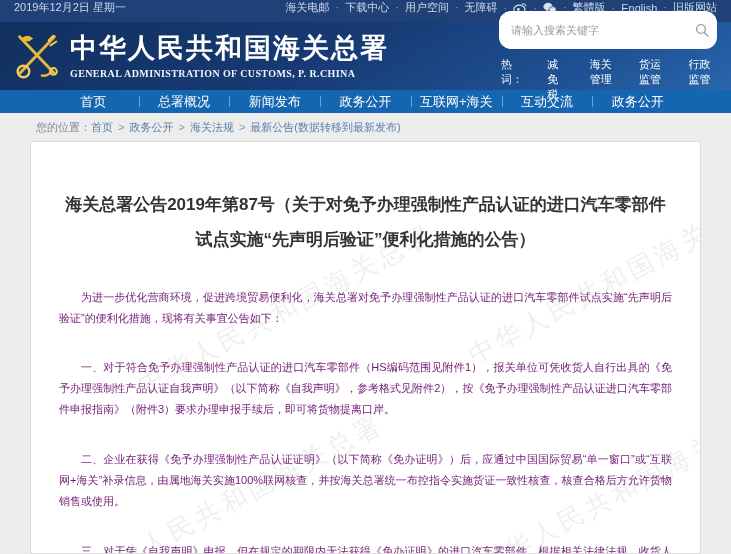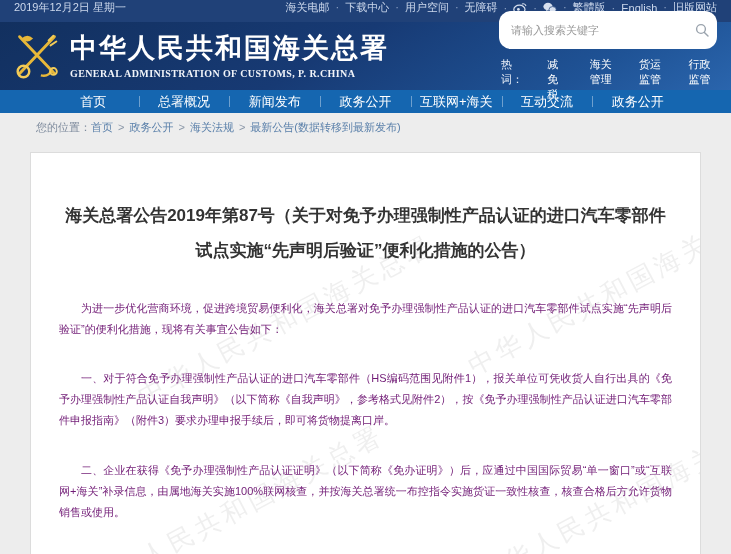--- a/index.html
+++ b/index.html
@@ -41,21 +41,21 @@
   .hotwords .hw { margin-left:21px; color:#ffffff; cursor:pointer; }
 
   
   .nav { height:23px; background:#1566b0; display:flex; align-items:stretch; padding:0 48px; }
   .nav-item { flex:1; display:flex; align-items:center; justify-content:center;
               color:#ffffff; font-size:13px; cursor:pointer; position:relative; }
   .nav-item + .nav-item::before { content:""; position:absolute; left:0; top:6px; bottom:6px;
               width:1px; background:rgba(255,255,255,0.38); }
 
   
-  .breadcrumb { padding:7px 36px 16px; font-size:11px; color:#7d8a9c; background:#ededed;
+  .breadcrumb { padding:7px 36px 5px; font-size:11px; color:#7d8a9c; background:#ededed;
                 display:flex; align-items:center; }
   .crumb { color:#5b80aa; cursor:pointer; }
   .crumb + .crumb::before { content:">"; color:#8a97a8; margin:0 5px; }
 
   
   .panel { margin:1px 30px 0; background:#ffffff; border:1px solid #dcdcdc;
            padding:30px 28px 70px; position:relative; overflow:hidden; height:413px; }
   .article-title { font-size:17px; font-weight:bold; color:#333; text-align:center;
                    line-height:2.05; margin:16px auto 16px; max-width:620px; position:relative; z-index:2; }
   .article-body { position:relative; z-index:2; }

